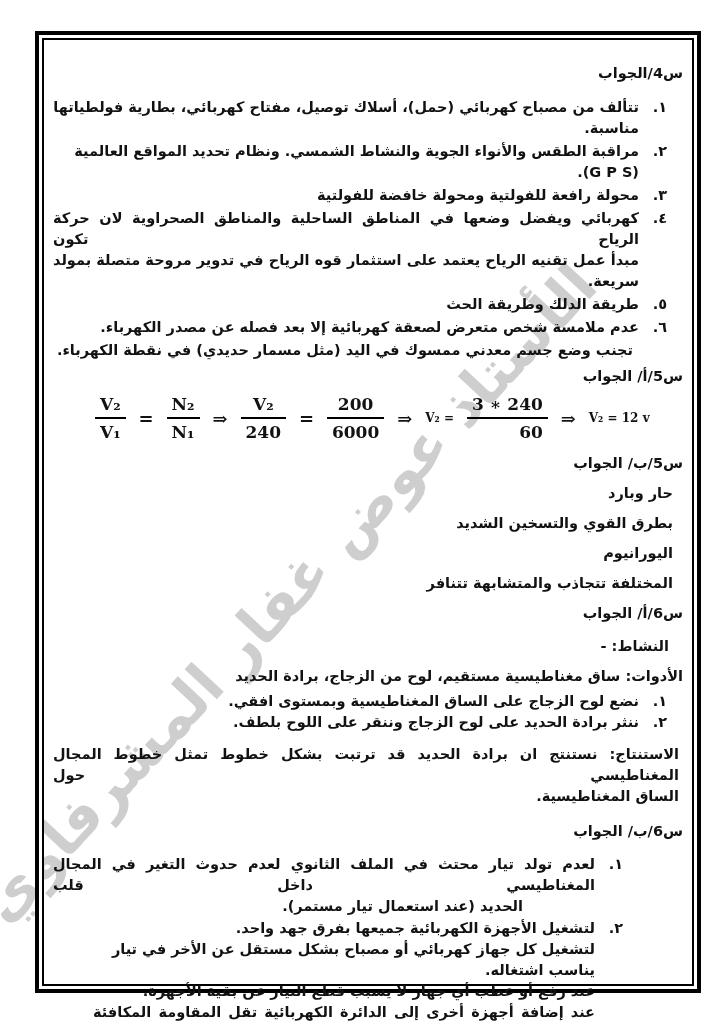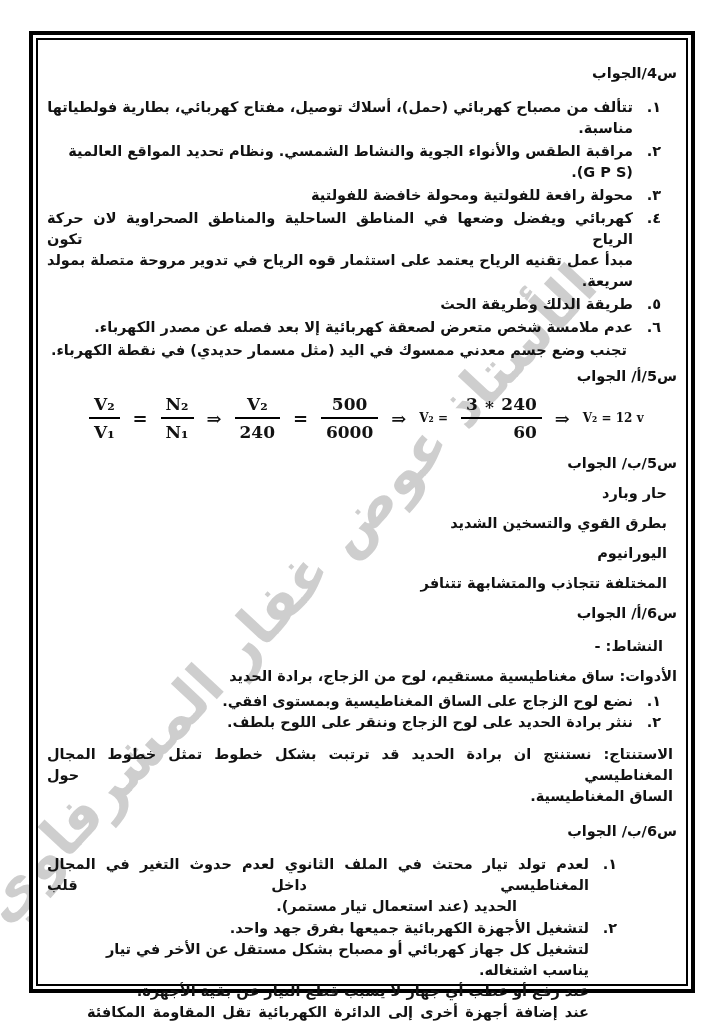--- a/index.html
+++ b/index.html
@@ -11,21 +11,21 @@
   
   .watermark{
     position:absolute;left:5px;top:495px;width:690px;height:64px;
     line-height:64px;font-size:58px;font-weight:bold;text-align:center;
     color:#9e9e9e;opacity:.5;direction:rtl;white-space:nowrap;
     transform:rotate(-47deg);transform-origin:center;
     z-index:1;pointer-events:none;letter-spacing:1px;
   }
   
   .frame{
-    position:absolute;left:29px;top:31px;width:666px;height:962px;
+    position:absolute;left:35px;top:31px;width:666px;height:962px;
     box-sizing:border-box;border:4px solid #000;
     box-shadow:inset 0 0 0 3px #fff, inset 0 0 0 5px #000;
     z-index:2;background:transparent;
   }
   .content{
     position:absolute;top:9px;bottom:9px;left:14px;right:12px;
     direction:rtl;text-align:right;
     font-size:14.5px;font-weight:bold;line-height:21px;
     padding-top:19px;
   }
@@ -121,21 +121,21 @@
 
       <div id="h5a" class="heading">س5/أ/ الجواب</div>
 
       <div class="equation">
         <span class="frac"><span class="num">V₂</span><span class="den">V₁</span></span>
         <span class="op">=</span>
         <span class="frac"><span class="num">N₂</span><span class="den">N₁</span></span>
         <span class="op">⇒</span>
         <span class="frac"><span class="num">V₂</span><span class="den">240</span></span>
         <span class="op">=</span>
-        <span class="frac"><span class="num">500</span><span class="den">6000</span></span>
+        <span class="frac"><span class="num">200</span><span class="den">6000</span></span>
         <span class="op">⇒</span>
         <span class="tok">V₂ =</span>
         <span class="frac" style="margin-left:7px"><span class="num">3 ∗ 240</span><span class="den">60</span></span>
         <span class="op">⇒</span>
         <span class="tok">V₂ = 12 v</span>
       </div>
 
       <div id="h5b" class="heading">س5/ب/ الجواب</div>
       <div class="ans-line">حار وبارد</div>
       <div class="ans-line">بطرق القوي والتسخين الشديد</div>

